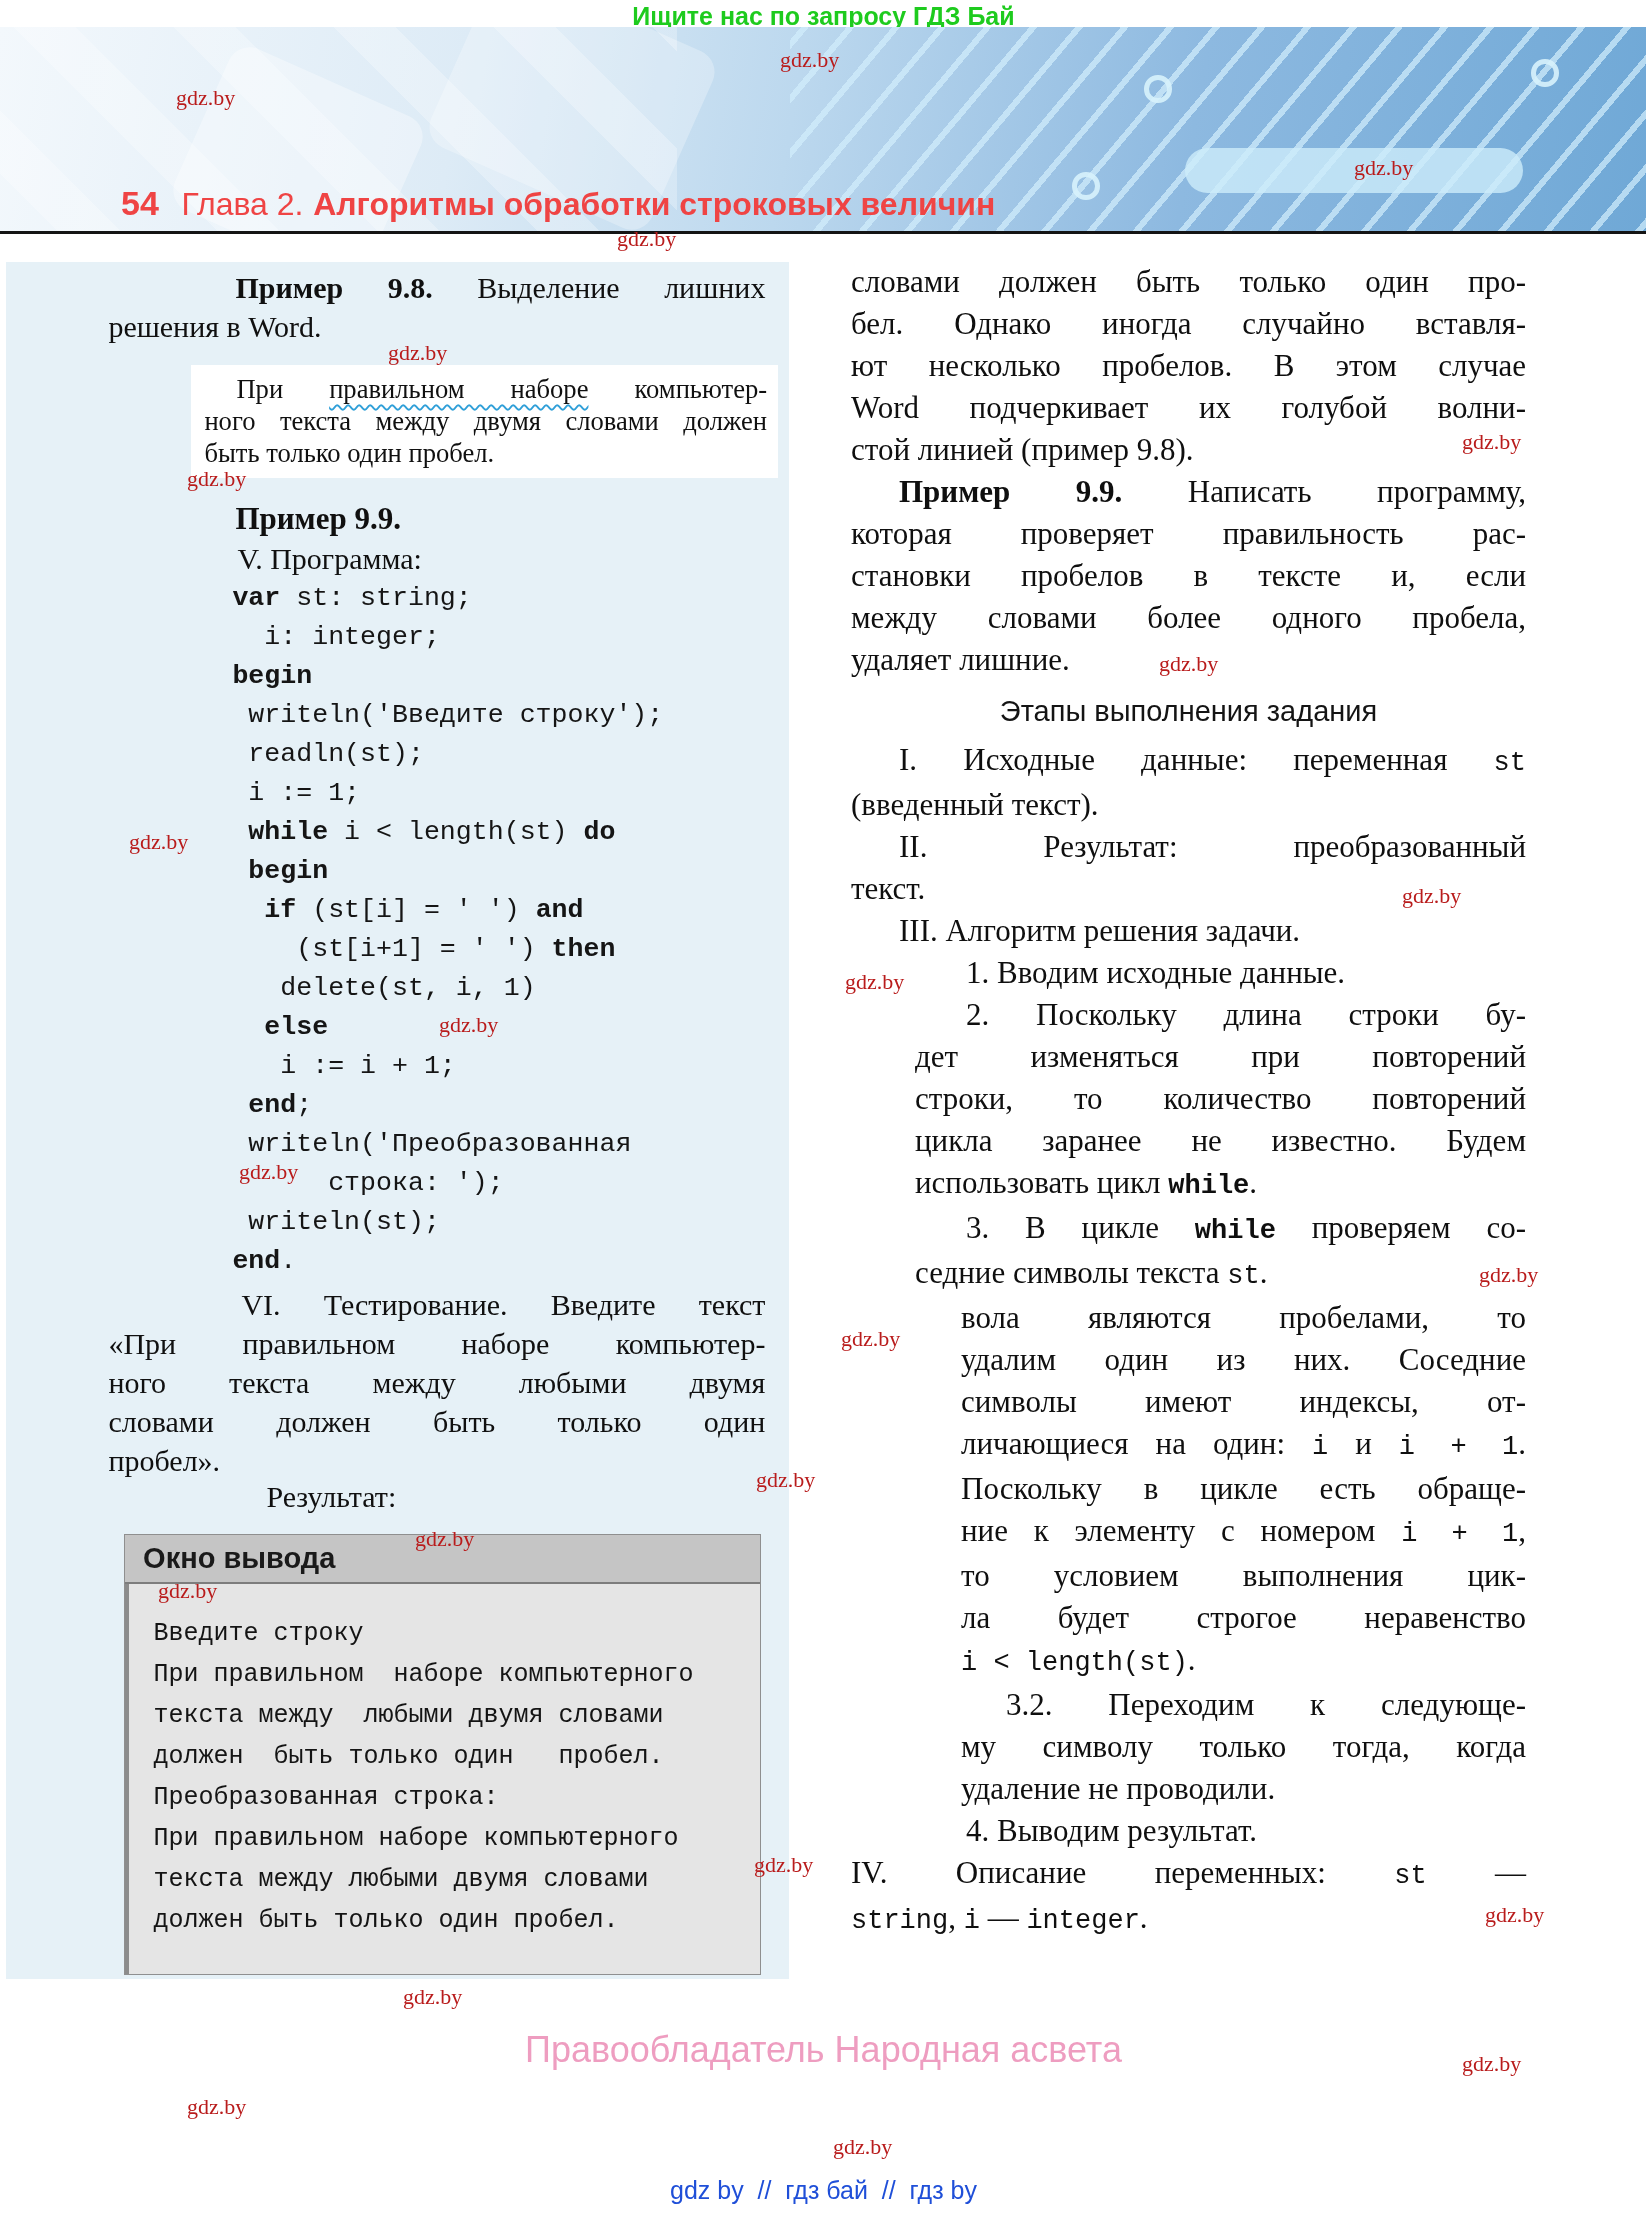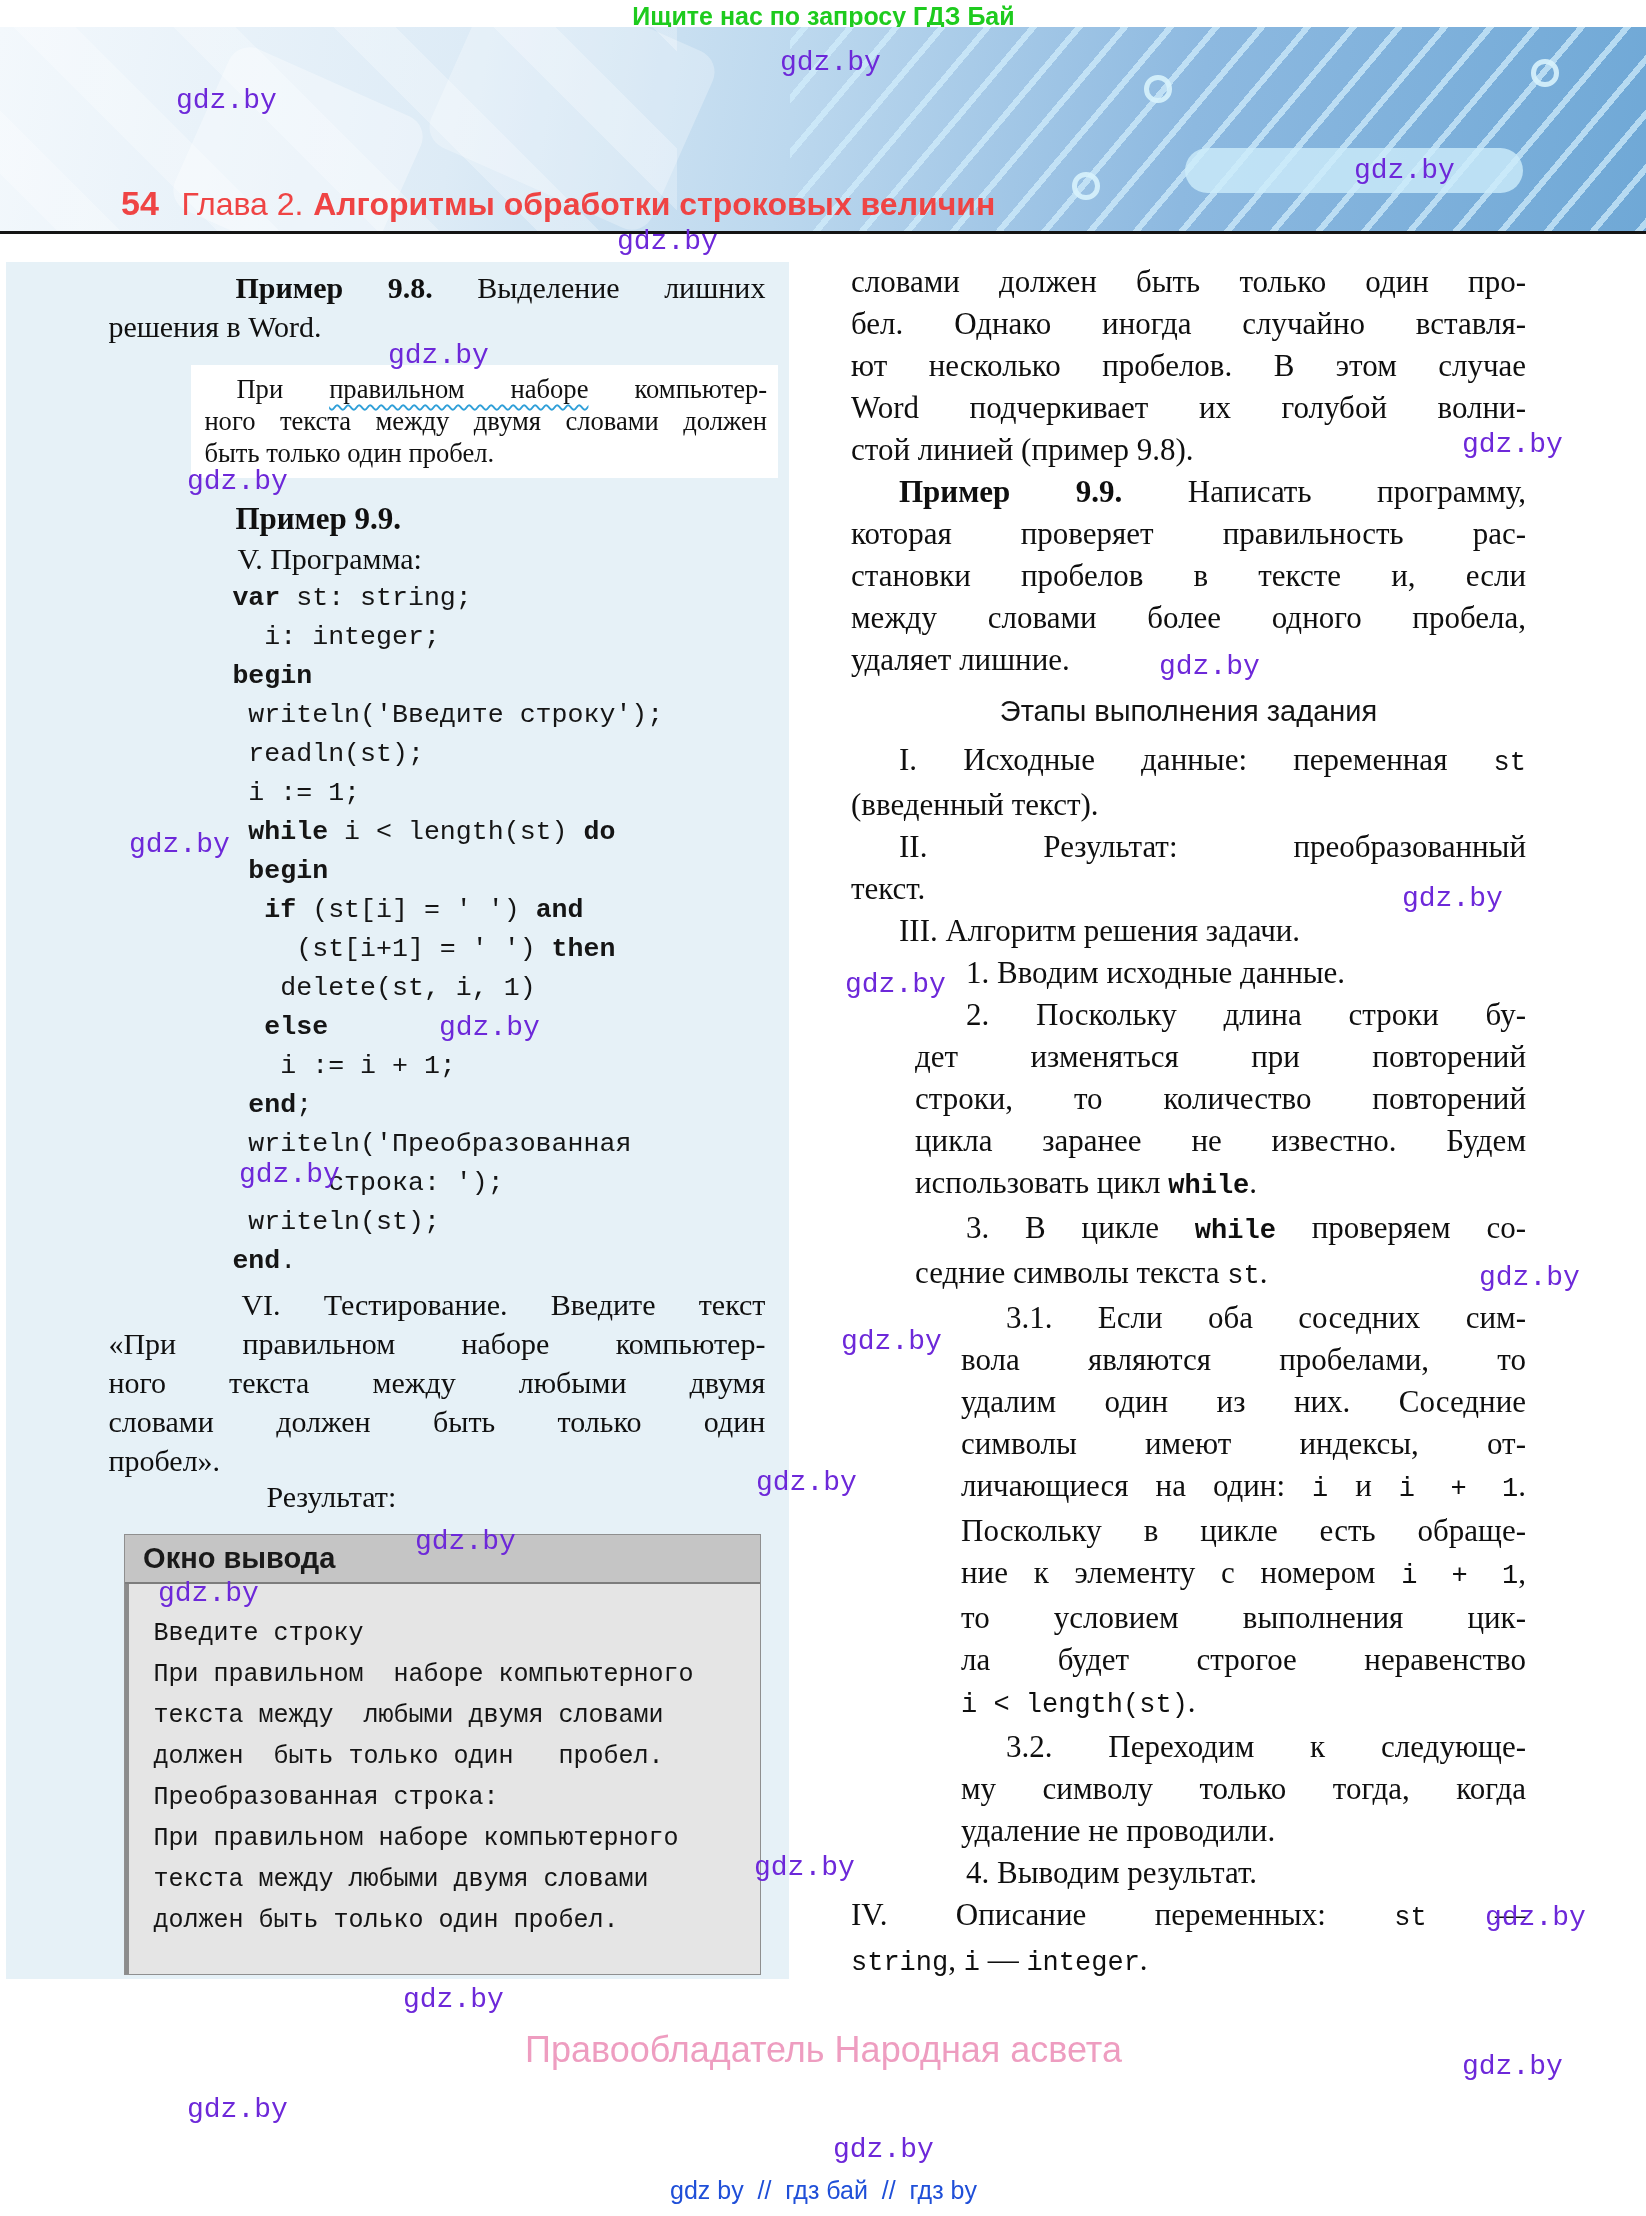--- a/index.html
+++ b/index.html
@@ -72,21 +72,21 @@
   .srf-r b{font-weight:bold;}
   .L1{padding-left:48px;}
   .L2{padding-left:115px;}
   .L3{padding-left:155px;}
   .C2{padding-left:64px;}
   .C3{padding-left:110px;}
   .heading{font-family:"Liberation Sans",sans-serif;font-size:29px;text-align:center;
     text-align-last:center;margin-top:8.9px;margin-bottom:7.3px;color:#141414;}
   
   .wm-layer{position:absolute;left:0;top:0;width:100%;height:100%;pointer-events:none;z-index:6;}
-  .wm{position:absolute;font-family:Liberation Mono, monospace;font-size:28px;color:#6d28d9;}
+  .wm{position:absolute;font-family:Liberation Serif, serif;font-size:22px;color:#b91c1c;}
   
   .copyright{position:absolute;left:0;right:0;top:2029px;text-align:center;
     font-family:"Liberation Sans",sans-serif;font-size:36px;color:#ee9dc0;}
   .footer-links{position:absolute;left:0;right:0;top:2176px;text-align:center;
     font-family:"Liberation Sans",sans-serif;font-size:25px;color:#1f4fd8;white-space:pre;}
 </style>
 </head>
 <body>
 
 <div class="page">
@@ -190,21 +190,20 @@
       <div class="srf-r">текст.</div>
       <div class="srf-r L1">III. Алгоритм решения задачи.</div>
       <div class="srf-r L2">1. Вводим исходные данные.</div>
       <div class="srf-r L2 j">2. Поскольку длина строки бу-</div>
       <div class="srf-r C2 j">дет изменяться при повторений</div>
       <div class="srf-r C2 j">строки, то количество повторений</div>
       <div class="srf-r C2 j">цикла заранее не известно. Будем</div>
       <div class="srf-r C2">использовать цикл <code><b>while</b></code>.</div>
       <div class="srf-r L2 j">3. В цикле <code><b>while</b></code> проверяем со-</div>
       <div class="srf-r C2">седние символы текста <code>st</code>.</div>
-      <div class="srf-r L3 j">3.1. Если оба соседних сим-</div>
       <div class="srf-r C3 j">вола являются пробелами, то</div>
       <div class="srf-r C3 j">удалим один из них. Соседние</div>
       <div class="srf-r C3 j">символы имеют индексы, от-</div>
       <div class="srf-r C3 j">личающиеся на один: <code>i</code> и <code>i + 1</code>.</div>
       <div class="srf-r C3 j">Поскольку в цикле есть обраще-</div>
       <div class="srf-r C3 j">ние к элементу с номером <code>i + 1</code>,</div>
       <div class="srf-r C3 j">то условием выполнения цик-</div>
       <div class="srf-r C3 j">ла будет строгое неравенство</div>
       <div class="srf-r C3"><code>i &lt; length(st)</code>.</div>
       <div class="srf-r L3 j">3.2. Переходим к следующе-</div>

